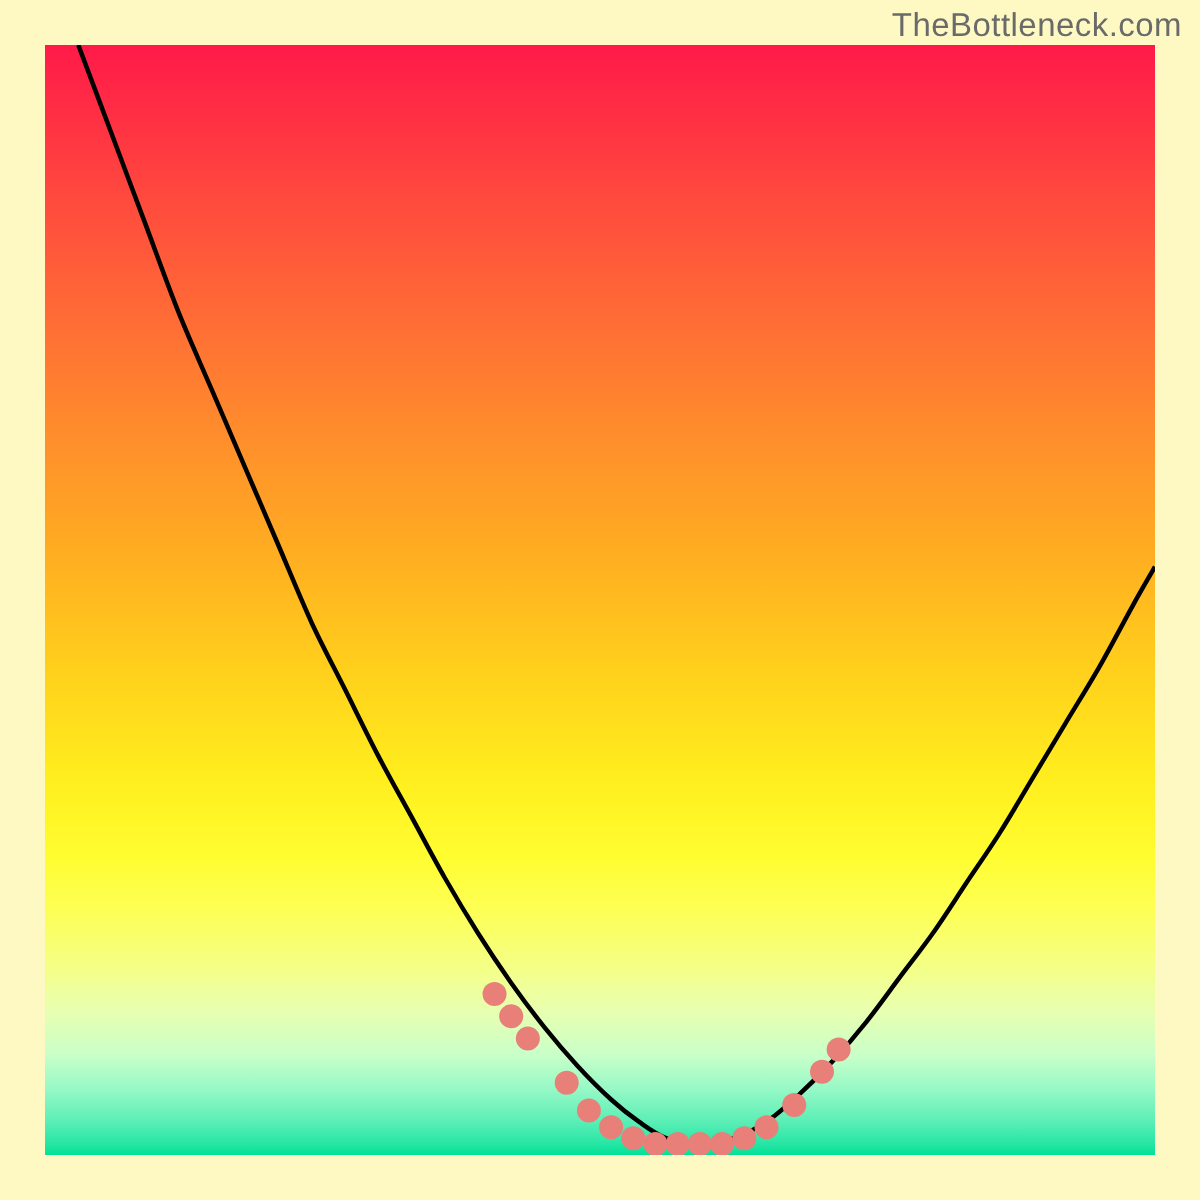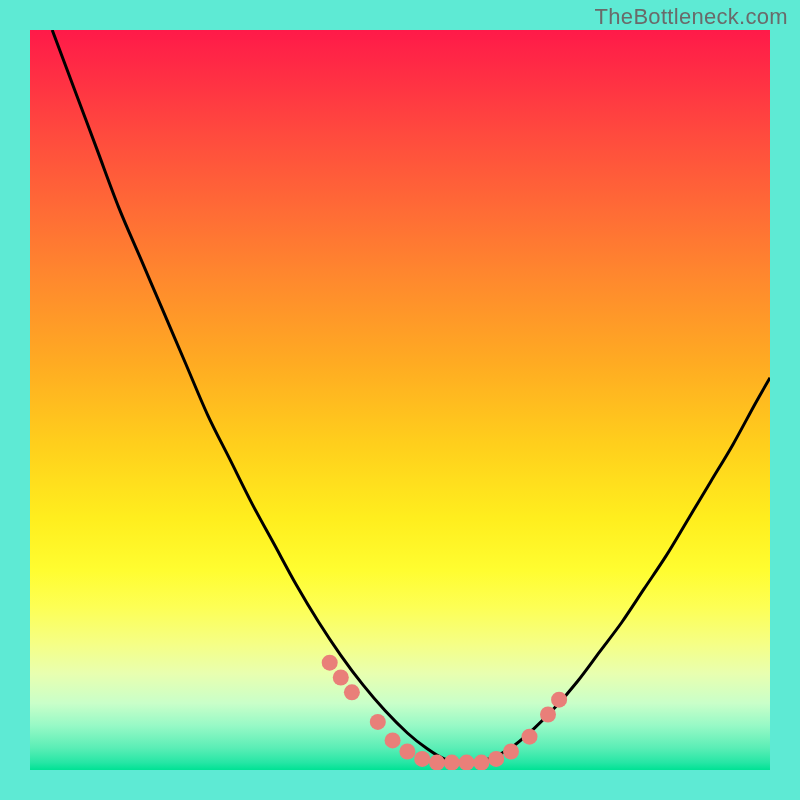--- a/index.html
+++ b/index.html
@@ -8,21 +8,21 @@
     width: 800px;
     height: 800px;
     overflow: hidden;
     background: #000;
     font-family: Arial, Helvetica, sans-serif;
   }
   .frame {
     position: relative;
     width: 800px;
     height: 800px;
-    background: #5eead4;
+    background: #fef9c3;
   }
   .watermark {
     position: absolute;
     top: 4px;
     right: 12px;
     color: #6a6a6a;
     font-size: 22px;
     font-weight: 500;
     letter-spacing: 0.3px;
     z-index: 5;

